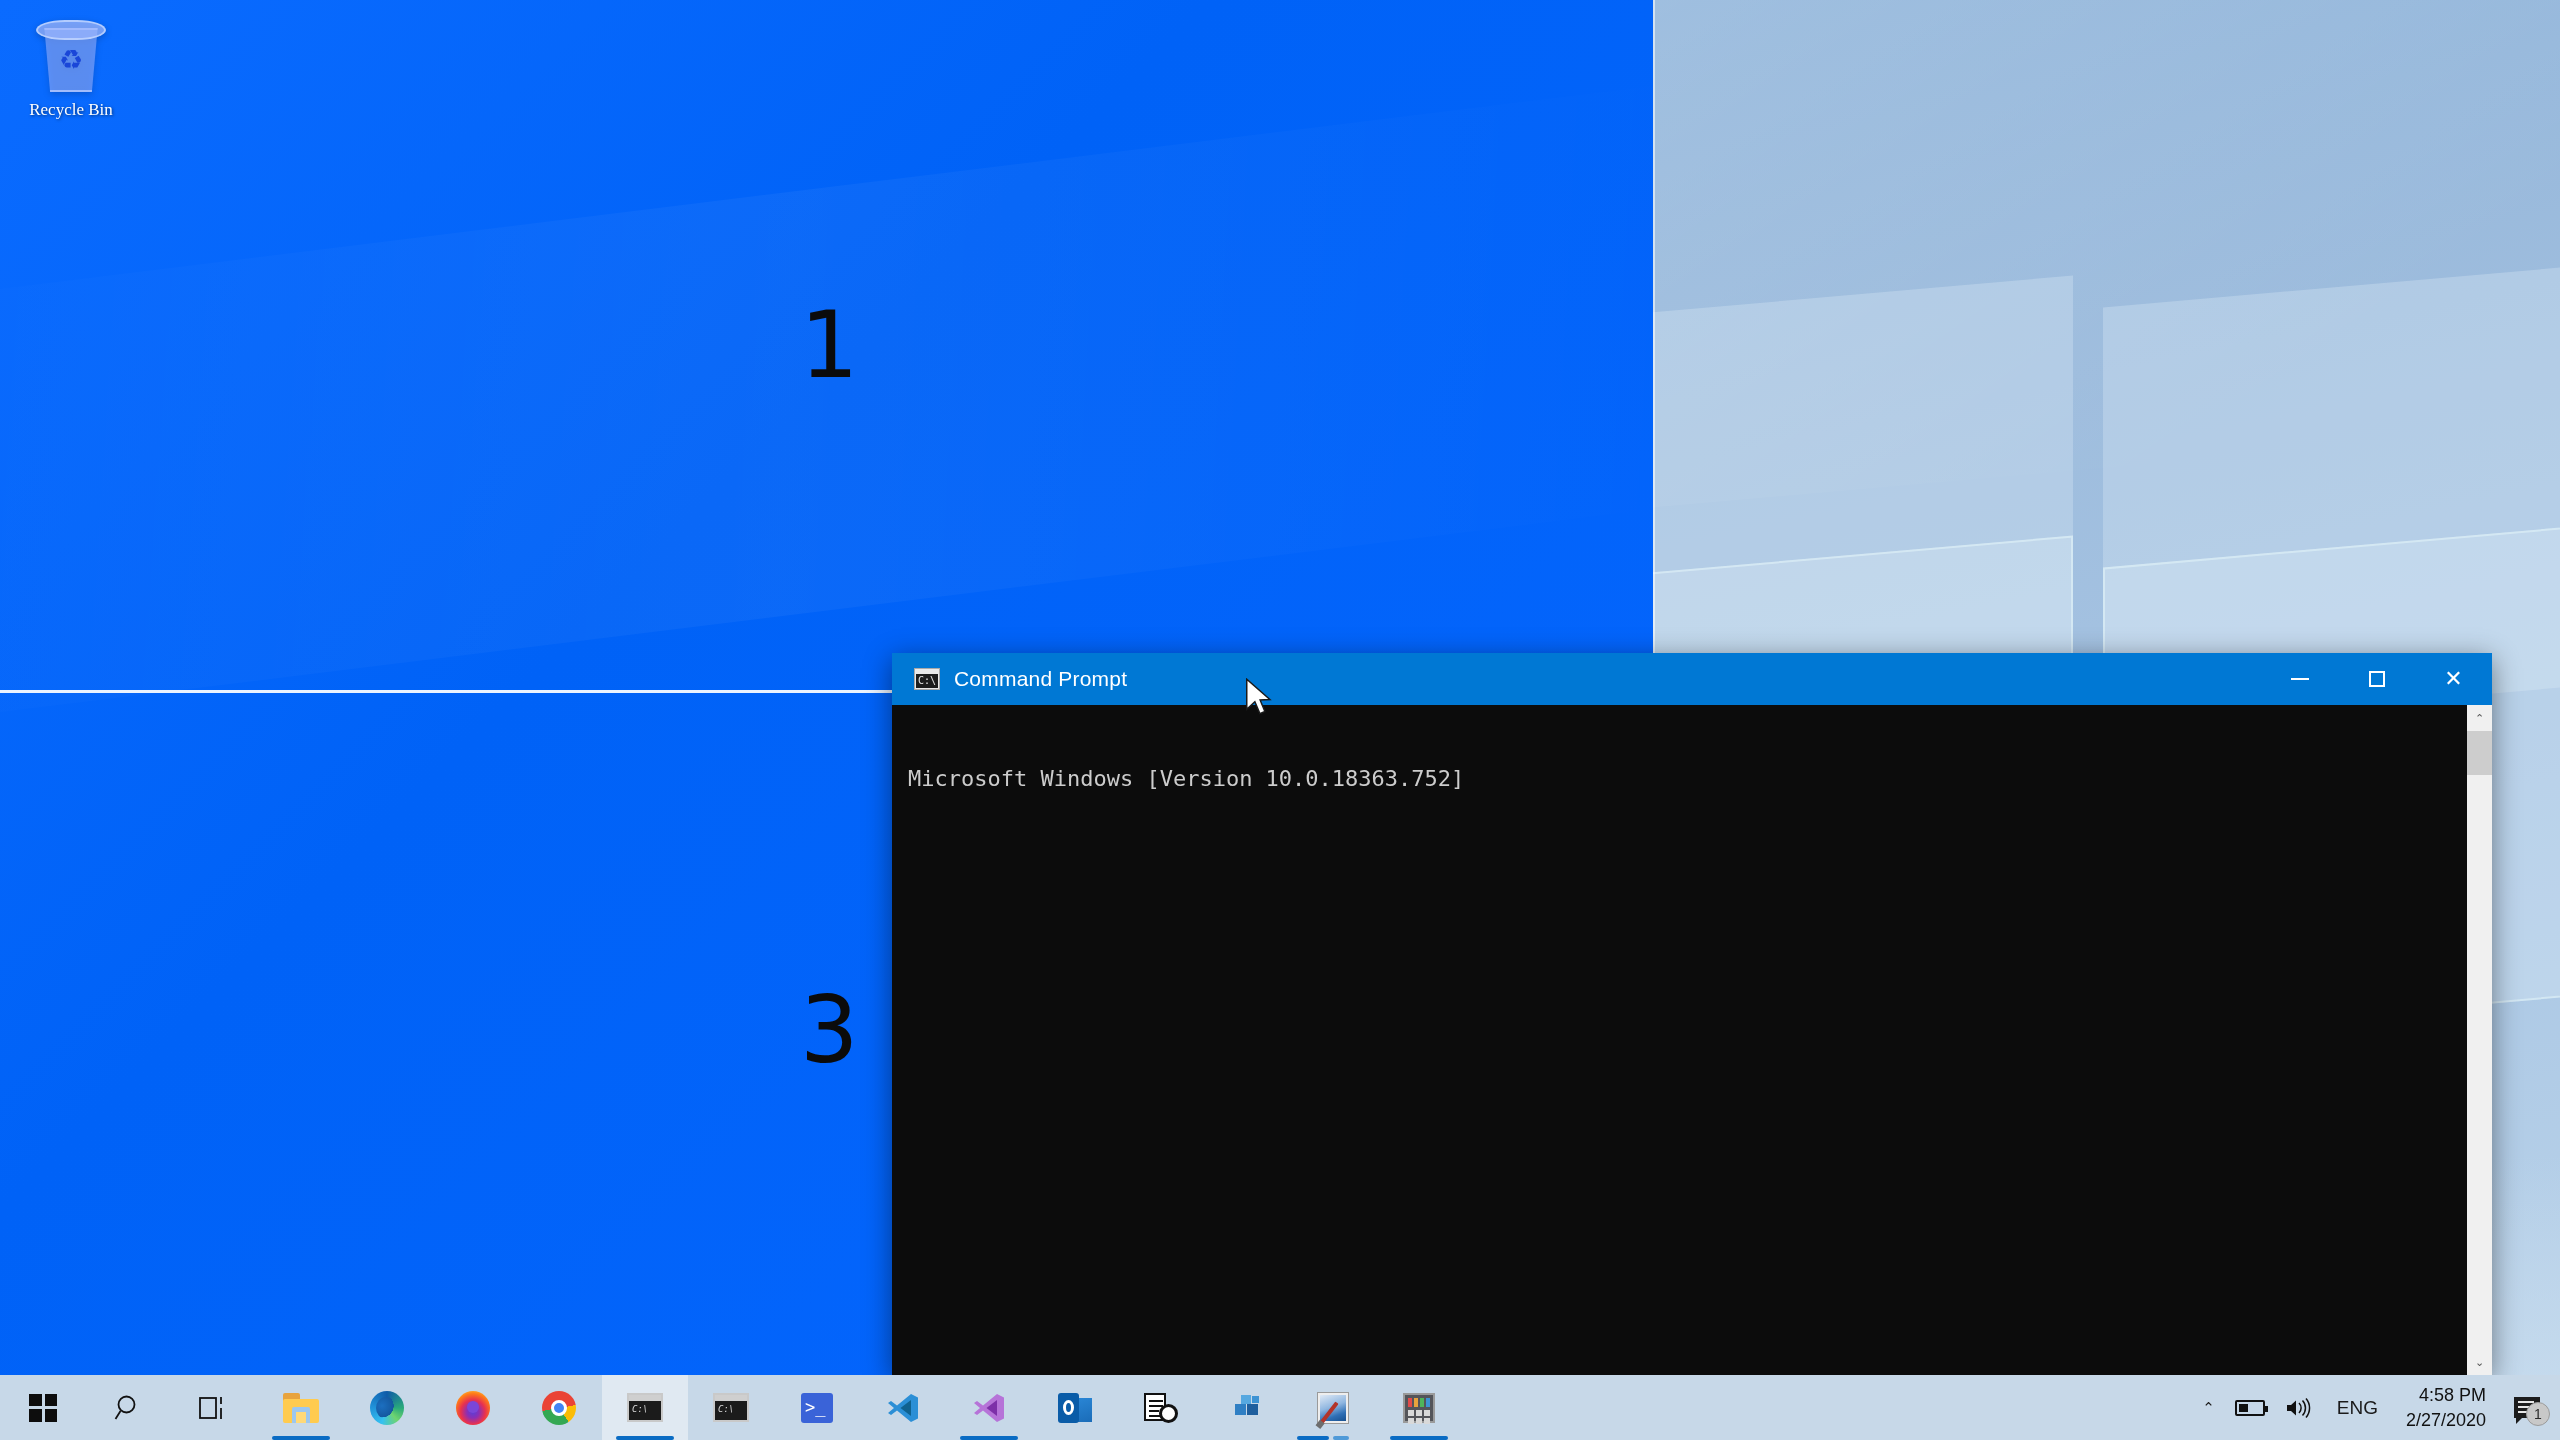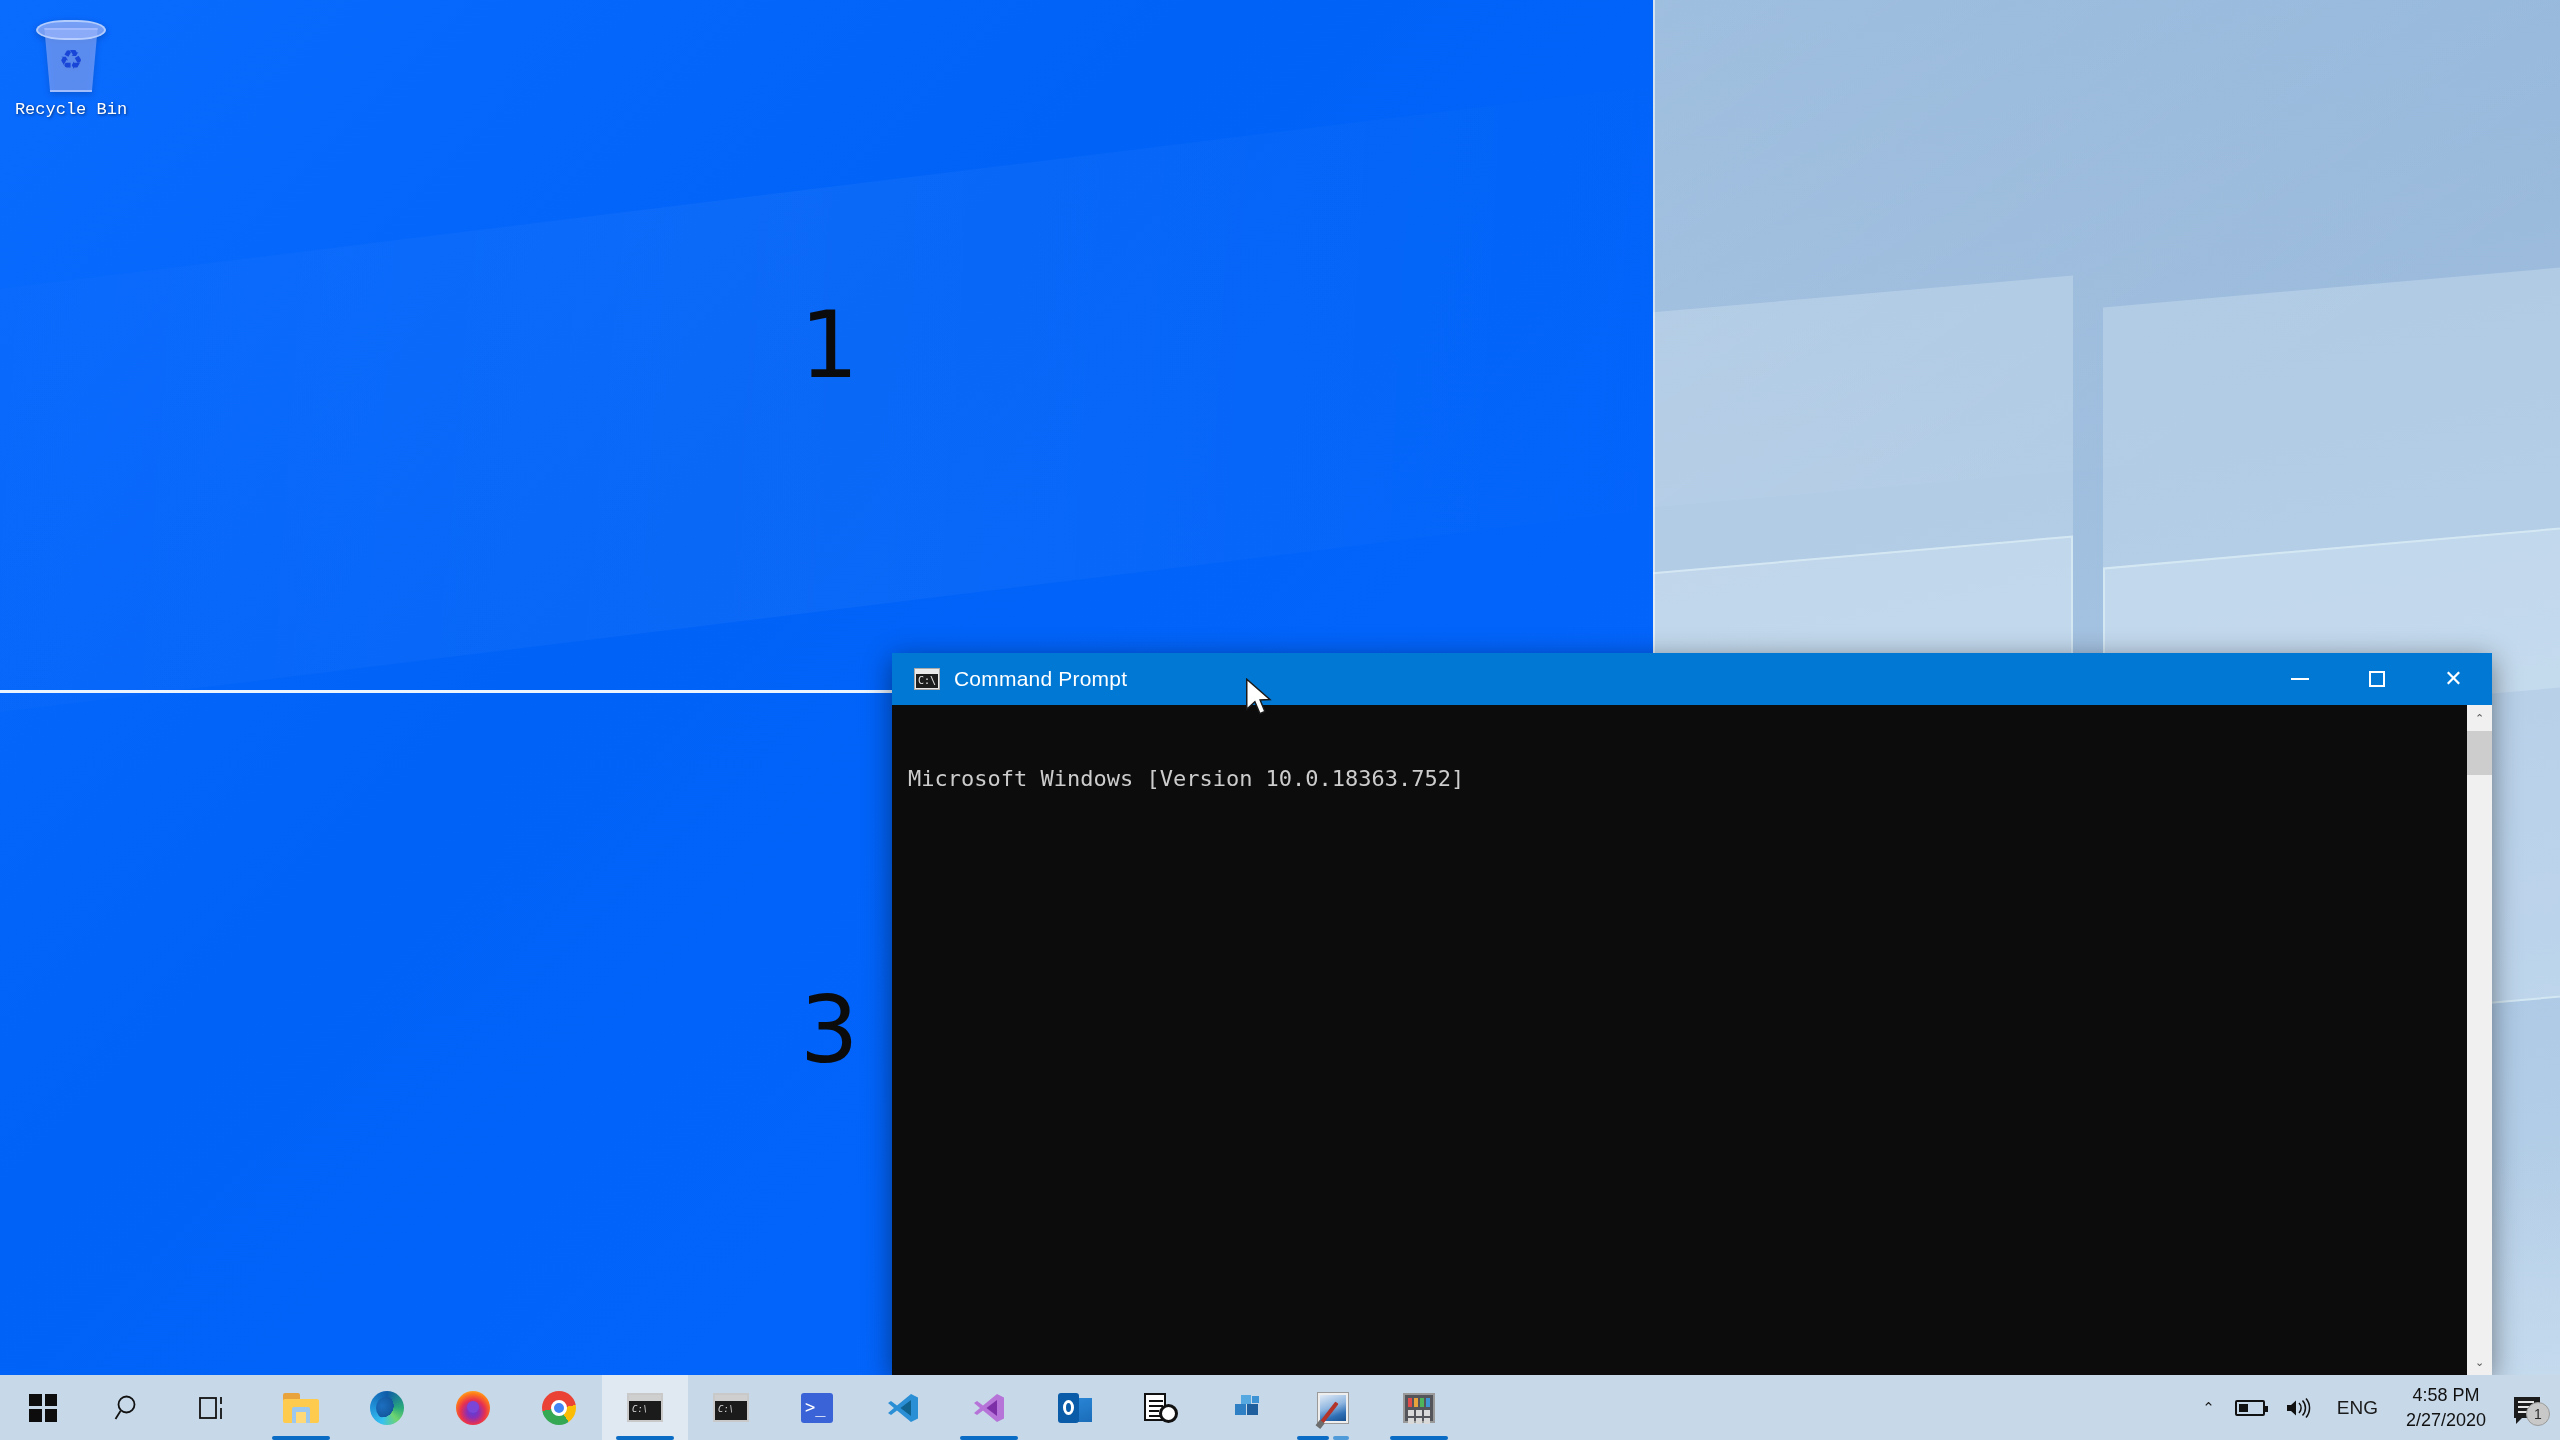--- a/index.html
+++ b/index.html
@@ -94,21 +94,21 @@
     background:rgba(160,185,255,0.72);
     border:2px solid rgba(195,215,255,0.8);
     border-radius:50%/60%;
   }
   .rb-rec{
     position:absolute; left:22px; top:32px; width:32px; height:32px;
     color:#1a46d8; font-size:27px; line-height:32px; text-align:center;
   }
   .desk-label{
     color:#fff; font-size:17px; text-shadow:1px 1px 3px rgba(0,0,0,.55);
-    font-family:Liberation Mono, monospace; white-space:nowrap;
+    font-family:Liberation Serif, serif; white-space:nowrap;
   }
 
   
   #cmd-window{
     position:absolute; left:892px; top:653px; width:1600px; height:722px;
     box-shadow:0 6px 26px rgba(0,0,0,.45);
   }
   .titlebar{
     height:52px; background:#0078d4; display:flex; align-items:center;
     position:relative;
@@ -235,21 +235,21 @@
 
   
   #tray{ margin-left:auto; display:flex; align-items:center; height:65px; padding-right:6px; }
   .tray-item{ height:65px; display:flex; align-items:center; justify-content:center; padding:0 10px; color:#1a1a1a; }
   .tray-chev{ font-size:15px; }
   .tray-batt{ width:30px; height:16px; border:2px solid #111; border-radius:2px; position:relative; }
   .tray-batt::after{ content:""; position:absolute; right:-5px; top:4px; width:3px; height:6px; background:#111; }
   .tray-batt i{ position:absolute; left:2px; top:2px; width:9px; bottom:2px; background:#111; }
   .tray-vol{ width:28px; height:20px; position:relative; }
   .tray-lang{ font-size:19px; font-family:"Liberation Sans",sans-serif; padding:0 14px; }
-  #clock{ display:flex; flex-direction:column; align-items:center; justify-content:center;
+  #clock{ display:flex; flex-direction:column; align-items:flex-end; justify-content:center;
     height:65px; padding:6px 14px; color:#111; font-size:18px; line-height:25px; }
   .notif{ position:relative; width:54px; height:65px; display:flex; align-items:center; justify-content:center; }
   .notif-box{ width:26px; height:21px; background:#1c1c1c; position:relative; }
   .notif-box::after{ content:""; position:absolute; left:2px; bottom:-6px; border-left:7px solid #1c1c1c;
     border-bottom:7px solid transparent; }
   .notif-box i{ position:absolute; left:4px; height:2px; background:#e6e6e6; }
   .notif-badge{ position:absolute; right:4px; bottom:14px; width:24px; height:24px; border-radius:50%;
     background:#c8c8c8; border:1px solid #9b9b9b; color:#2a2a2a; font-size:14px;
     display:flex; align-items:center; justify-content:center; }
 

